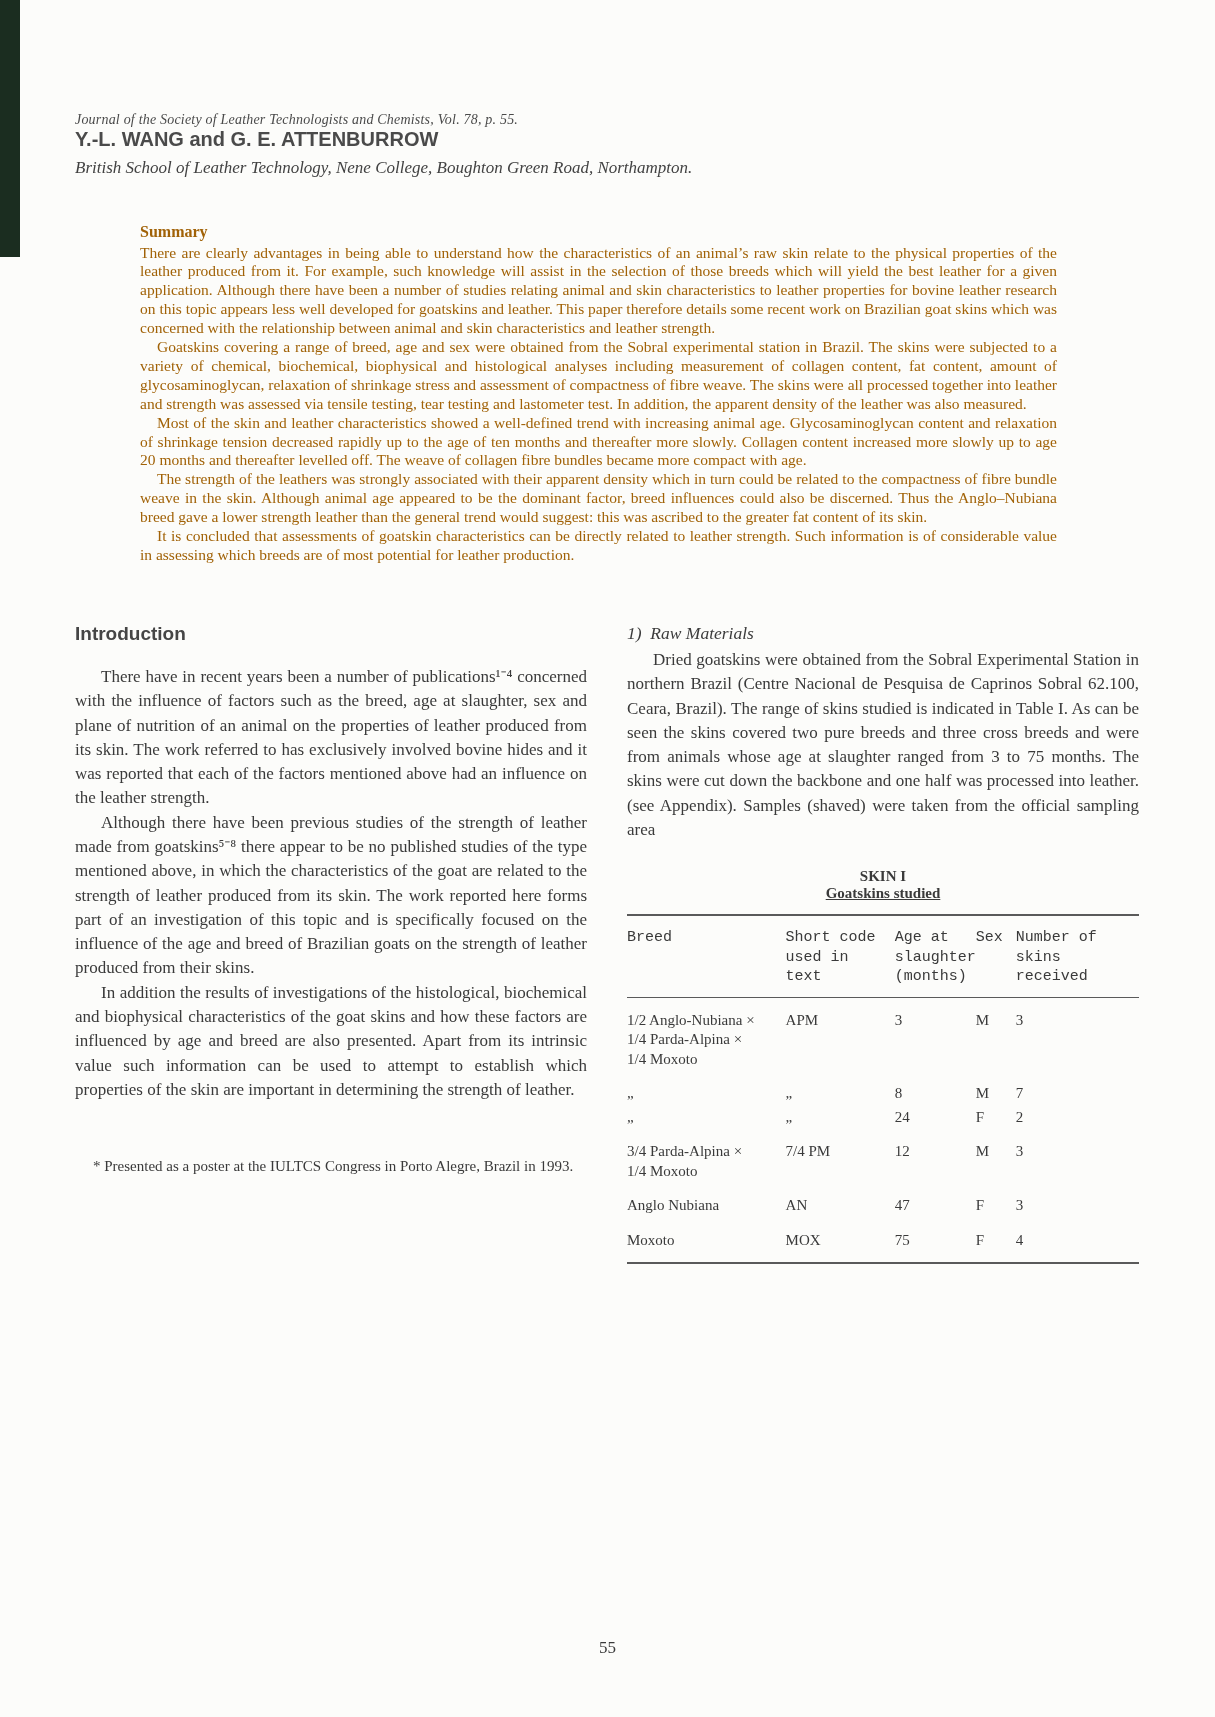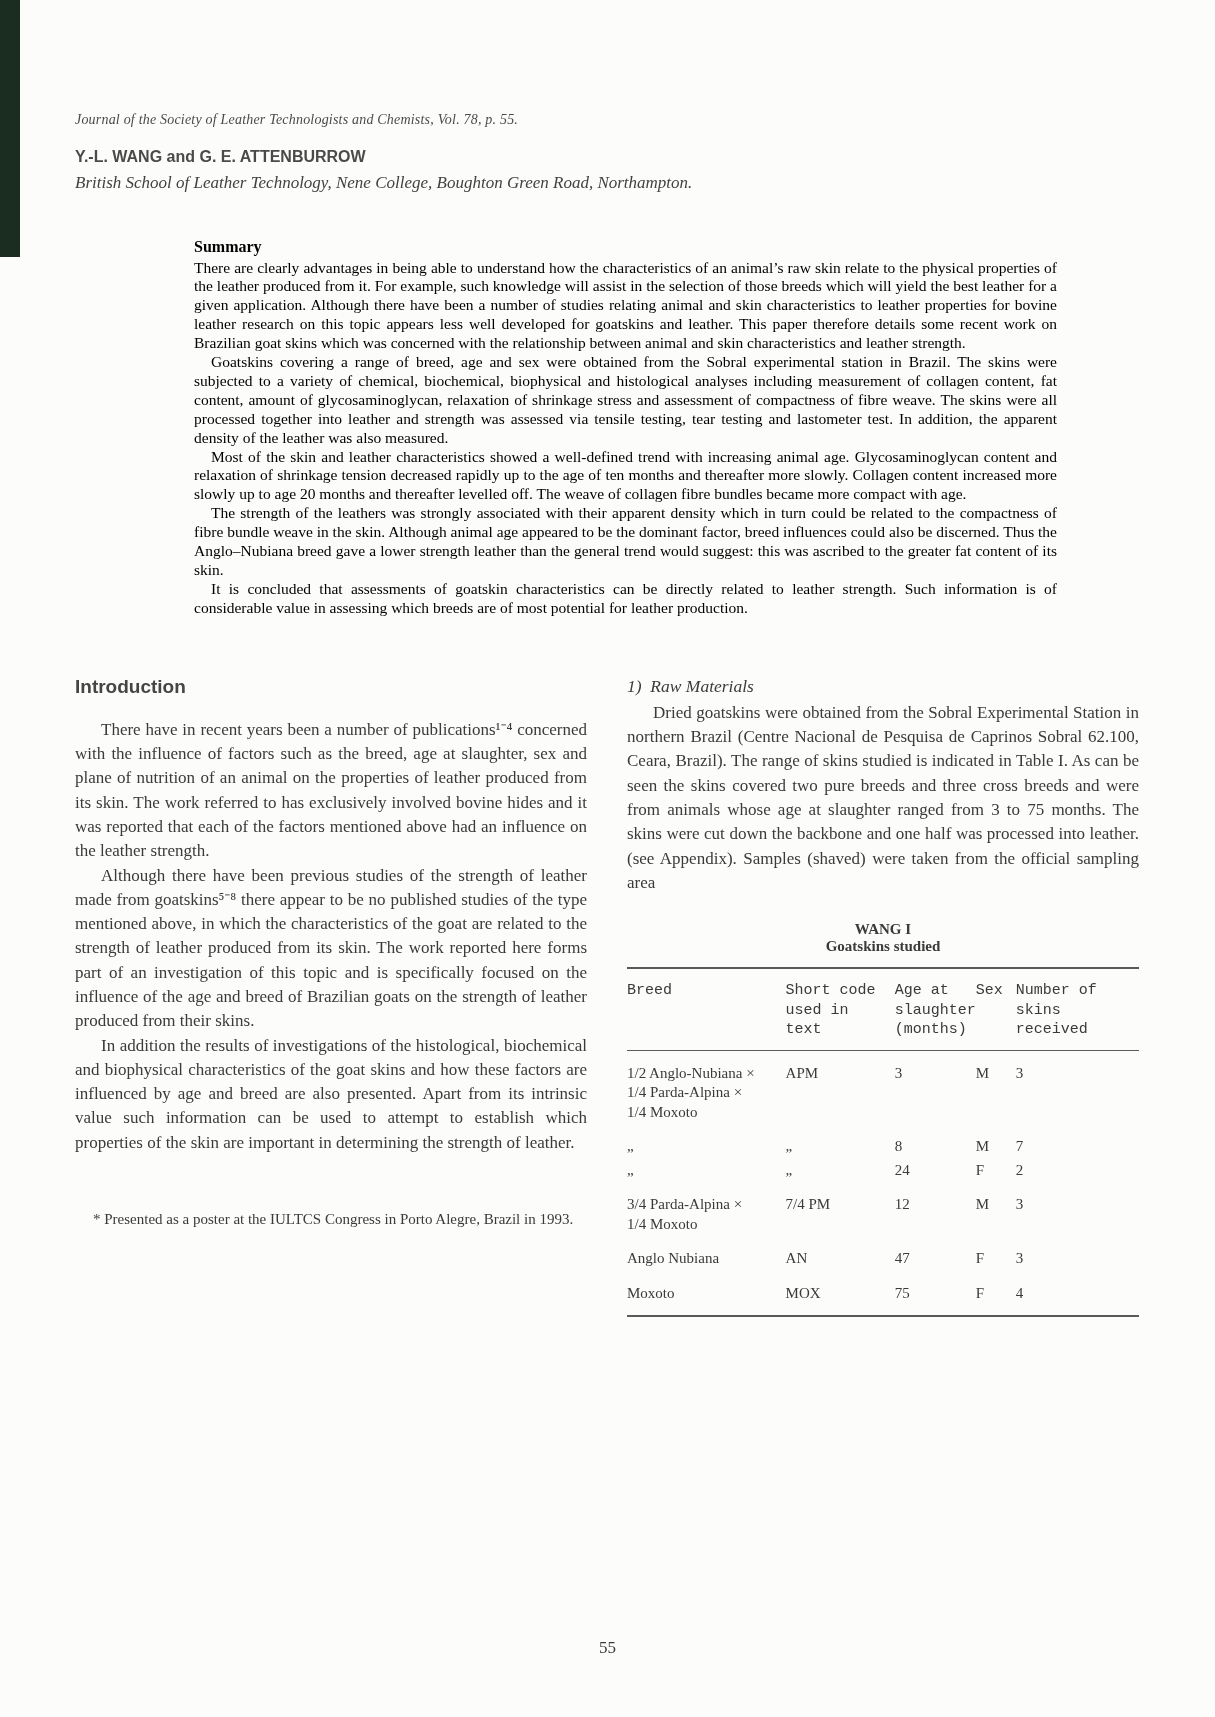--- a/index.html
+++ b/index.html
@@ -41,41 +41,40 @@
     font-family: "Liberation Sans", sans-serif;
     font-weight: 700;
     font-size: 30px;
     line-height: 1.23;
     letter-spacing: -0.3px;
     color: #4c4c4c;
     white-space: pre-line;
   }
 
   .authors {
-    margin-top: 20px;
     font-family: "Liberation Sans", sans-serif;
     font-weight: 700;
-    font-size: 16px;
+    font-size: 20px;
     color: #4a4a4a;
   }
 
   .affiliation {
     margin-top: 7px;
     font-style: italic;
     font-size: 17px;
     color: #424242;
   }
 
   .summary {
     margin-top: 44px;
-    margin-left: 119px;
+    margin-left: 65px;
     margin-right: 86px;
     font-size: 15.5px;
     line-height: 1.22;
-    color: #000000;
+    color: #a16207;
   }
   .summary-heading {
     font-weight: 700;
     font-size: 16px;
     margin-bottom: 2px;
   }
   .summary p.sump { text-align: justify; }
   .summary p.sump.indent { text-indent: 17px; }
 
   .columns {
@@ -126,20 +125,21 @@
     font-weight: 700;
     font-size: 15px;
     color: #3a3a3a;
   }
   .table-subtitle {
     text-align: center;
     font-weight: 700;
     font-size: 15px;
     color: #3a3a3a;
     margin-bottom: 12px;
+    text-decoration: underline;
   }
 
   table.t1 {
     width: 512px;
     border-collapse: collapse;
     font-size: 15px;
     color: #3a3a3a;
     border-top: 2px solid #5a5a5a;
     border-bottom: 2px solid #5a5a5a;
   }
@@ -212,21 +212,21 @@
         <p class="bodyp indent">Although there have been previous studies of the strength of leather made from goatskins⁵⁻⁸ there appear to be no published studies of the type mentioned above, in which the characteristics of the goat are related to the strength of leather produced from its skin. The work reported here forms part of an investigation of this topic and is specifically focused on the influence of the age and breed of Brazilian goats on the strength of leather produced from their skins.</p>
         <p class="bodyp indent">In addition the results of investigations of the histological, biochemical and biophysical characteristics of the goat skins and how these factors are influenced by age and breed are also presented. Apart from its intrinsic value such information can be used to attempt to establish which properties of the skin are important in determining the strength of leather.</p>
         <p class="footnote">* Presented as a poster at the IULTCS Congress in Porto Alegre, Brazil in 1993.</p>
       </div>
 
       <div class="col-right">
         <p class="subheading">1)  Raw Materials</p>
         <p class="bodyp indent">Dried goatskins were obtained from the Sobral Experimental Station in northern Brazil (Centre Nacional de Pesquisa de Caprinos Sobral 62.100, Ceara, Brazil). The range of skins studied is indicated in Table I. As can be seen the skins covered two pure breeds and three cross breeds and were from animals whose age at slaughter ranged from 3 to 75 months. The skins were cut down the backbone and one half was processed into leather. (see Appendix). Samples (shaved) were taken from the official sampling area</p>
 
         <div class="tablewrap">
-          <p class="table-title">WANG I</p>
+          <p class="table-title">SKIN I</p>
           <p class="table-subtitle">Goatskins studied</p>
           <table class="t1">
             <colgroup>
               <col class="c-breed">
                 <col class="c-code">
                 <col class="c-age">
                 <col class="c-sex">
                 <col class="c-skins">
             </colgroup>
             <thead>

